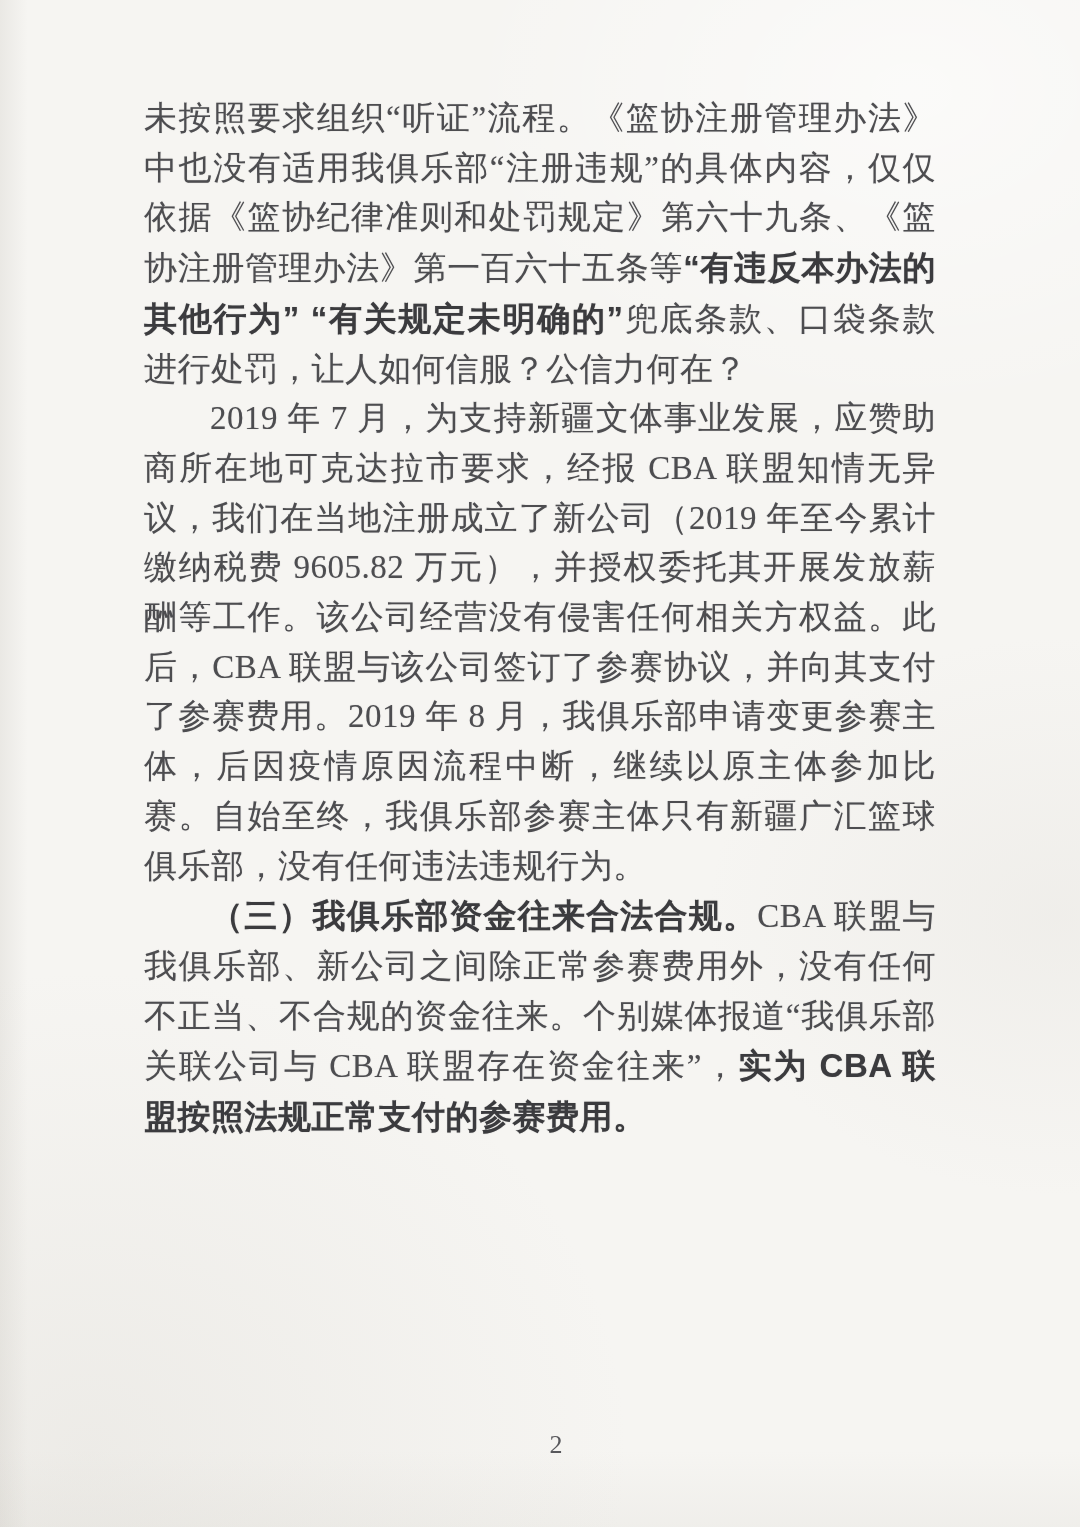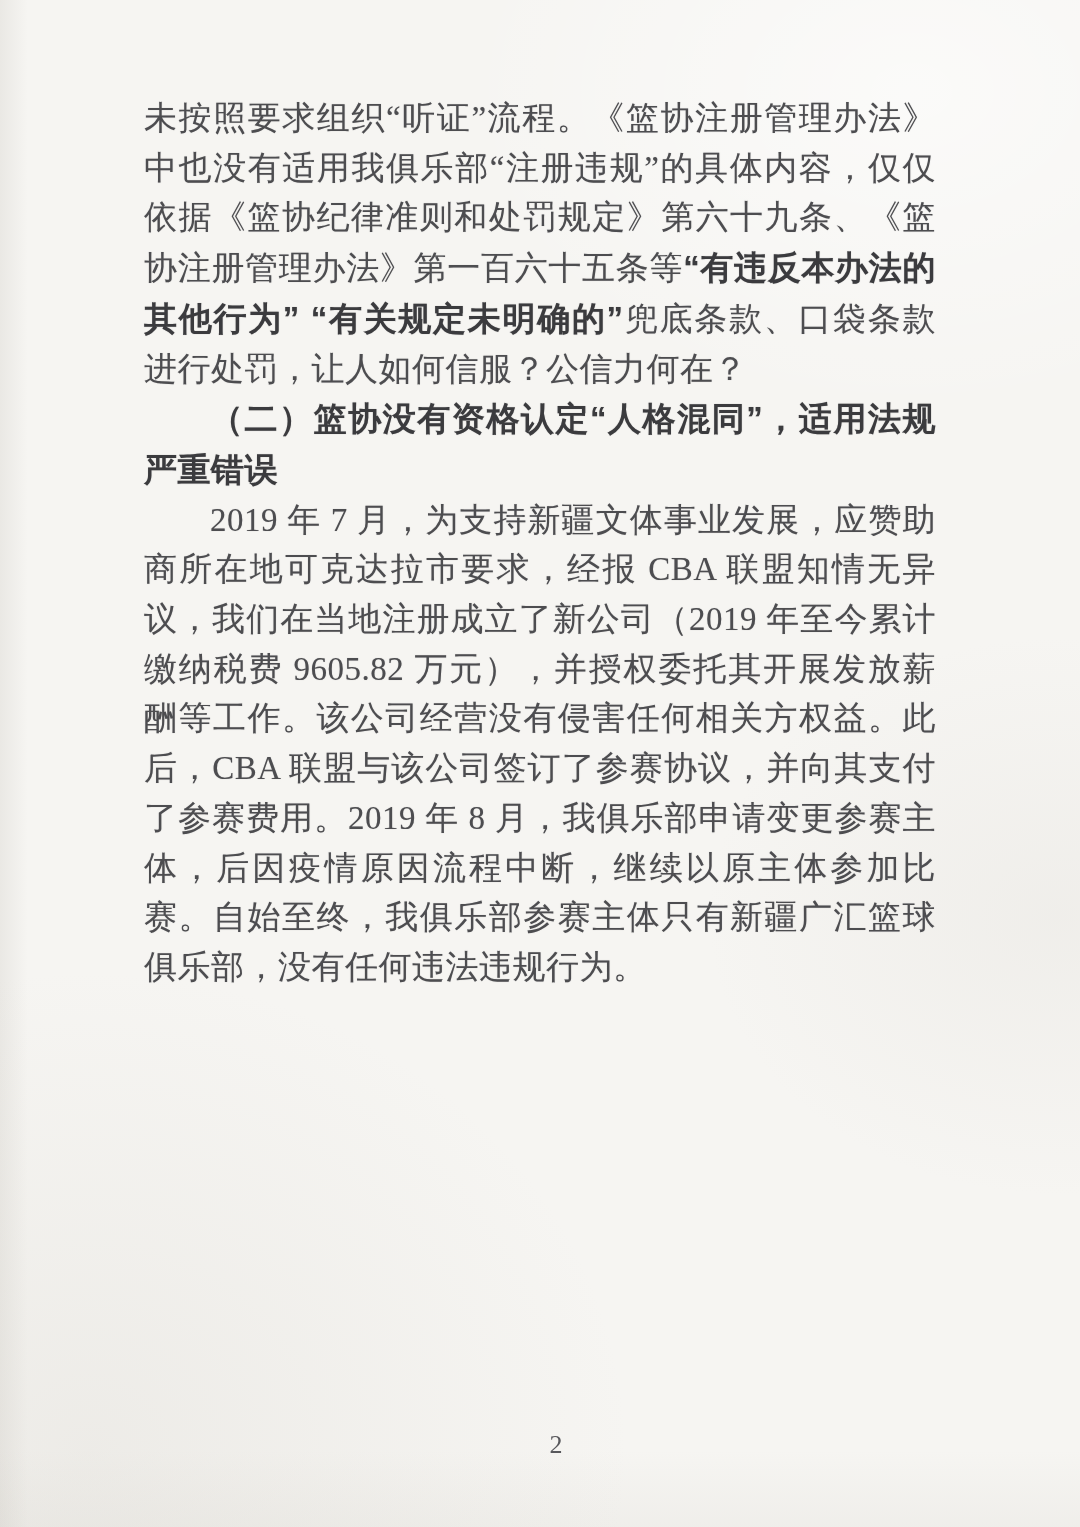--- a/index.html
+++ b/index.html
@@ -67,23 +67,23 @@
 </style>
 </head>
 <body>
 
 <div class="page">
 
   <div class="text-block">
 
     <p class="para no-indent"><span class="run">未按照要求组织“听证”流程。《篮协注册管理办法》中也没有适用我俱乐部“注册违规”的具体内容，仅仅依据《篮协纪律准则和处罚规定》第六十九条、《篮协注册管理办法》第一百六十五条等</span><span class="run bold">“有违反本办法的其他行为” “有关规定未明确的”</span><span class="run">兜底条款、口袋条款进行处罚，让人如何信服？公信力何在？</span></p>
 
-    <p class="para"><span class="run bold">（二）篮协没有资格认定“人格混同”，适用法规严重错误</span></p>
 
 
     <p class="para"><span class="run">2019 年 7 月，为支持新疆文体事业发展，应赞助商所在地可克达拉市要求，经报 CBA 联盟知情无异议，我们在当地注册成立了新公司（2019 年至今累计缴纳税费 9605.82 万元），并授权委托其开展发放薪酬等工作。该公司经营没有侵害任何相关方权益。此后，CBA 联盟与该公司签订了参赛协议，并向其支付了参赛费用。2019 年 8 月，我俱乐部申请变更参赛主体，后因疫情原因流程中断，继续以原主体参加比赛。自始至终，我俱乐部参赛主体只有新疆广汇篮球俱乐部，没有任何违法违规行为。</span></p>
 
+    <p class="para"><span class="run bold">（三）我俱乐部资金往来合法合规。</span><span class="run">CBA 联盟与我俱乐部、新公司之间除正常参赛费用外，没有任何不正当、不合规的资金往来。个别媒体报道“我俱乐部关联公司与 CBA 联盟存在资金往来”，</span><span class="run bold">实为 CBA 联盟按照法规正常支付的参赛费用。</span></p>
 
   </div>
 
   <div class="page-number">2</div>
 
 </div>
 
 </body></html>

